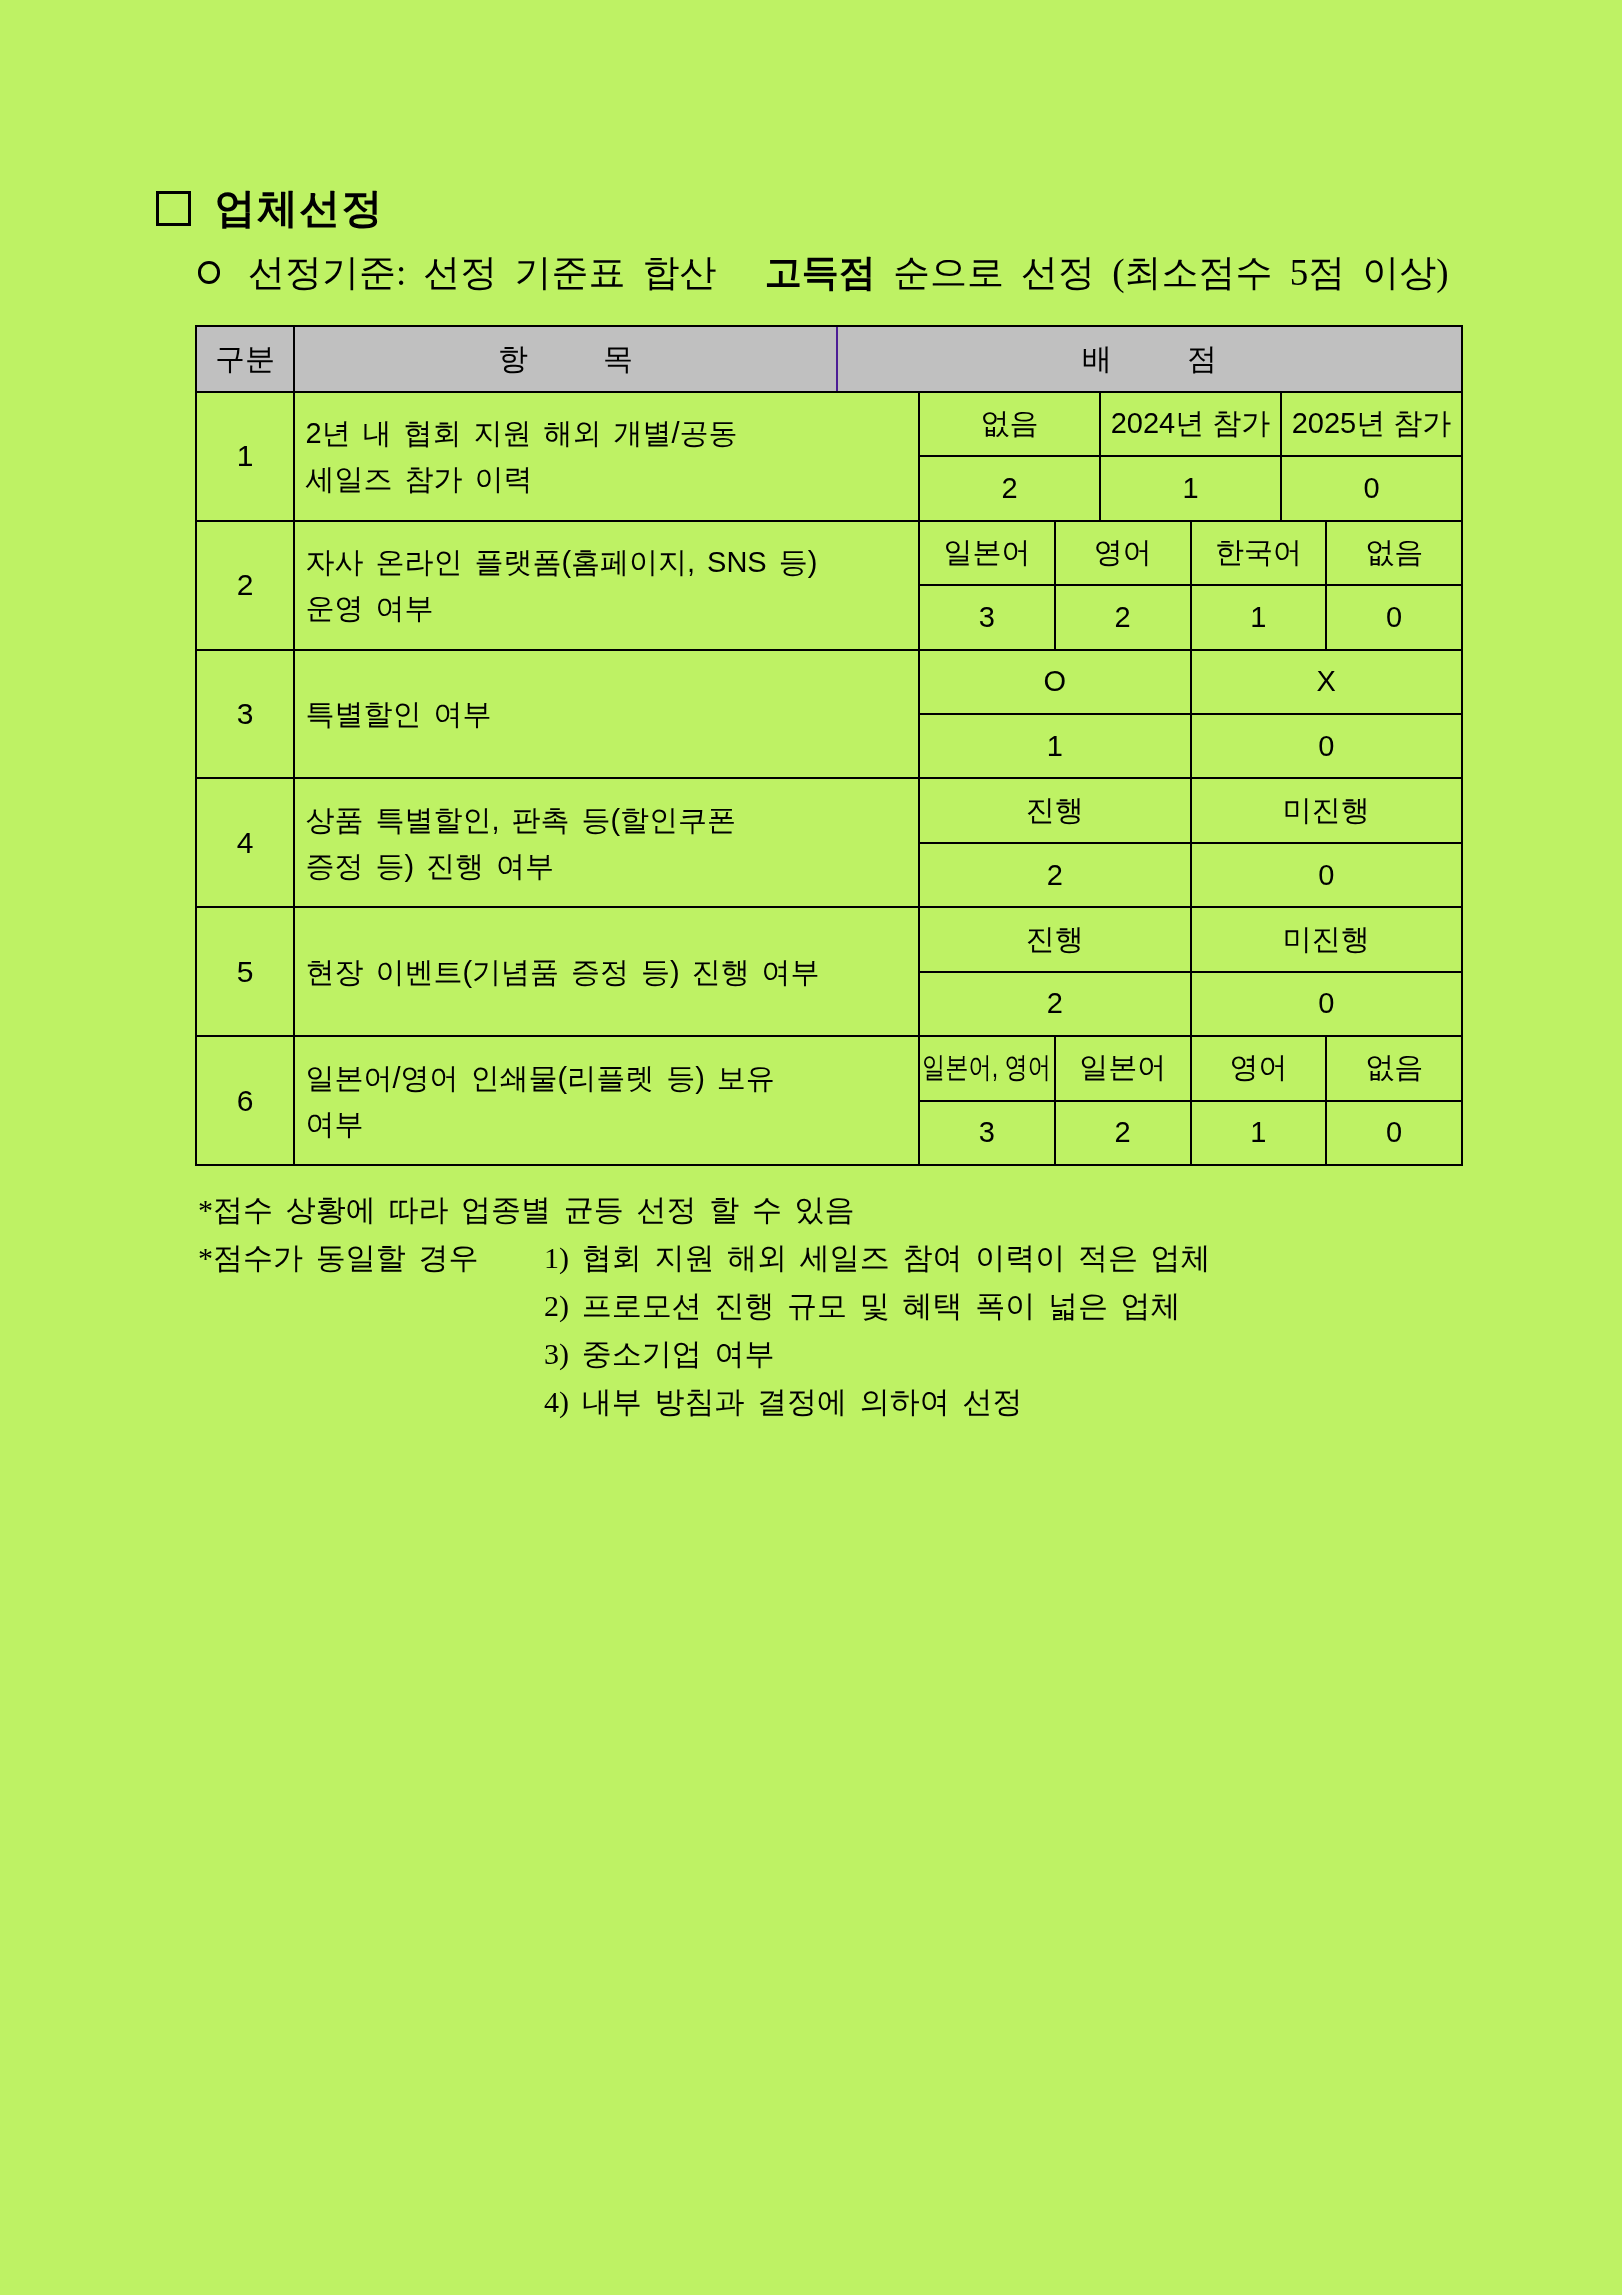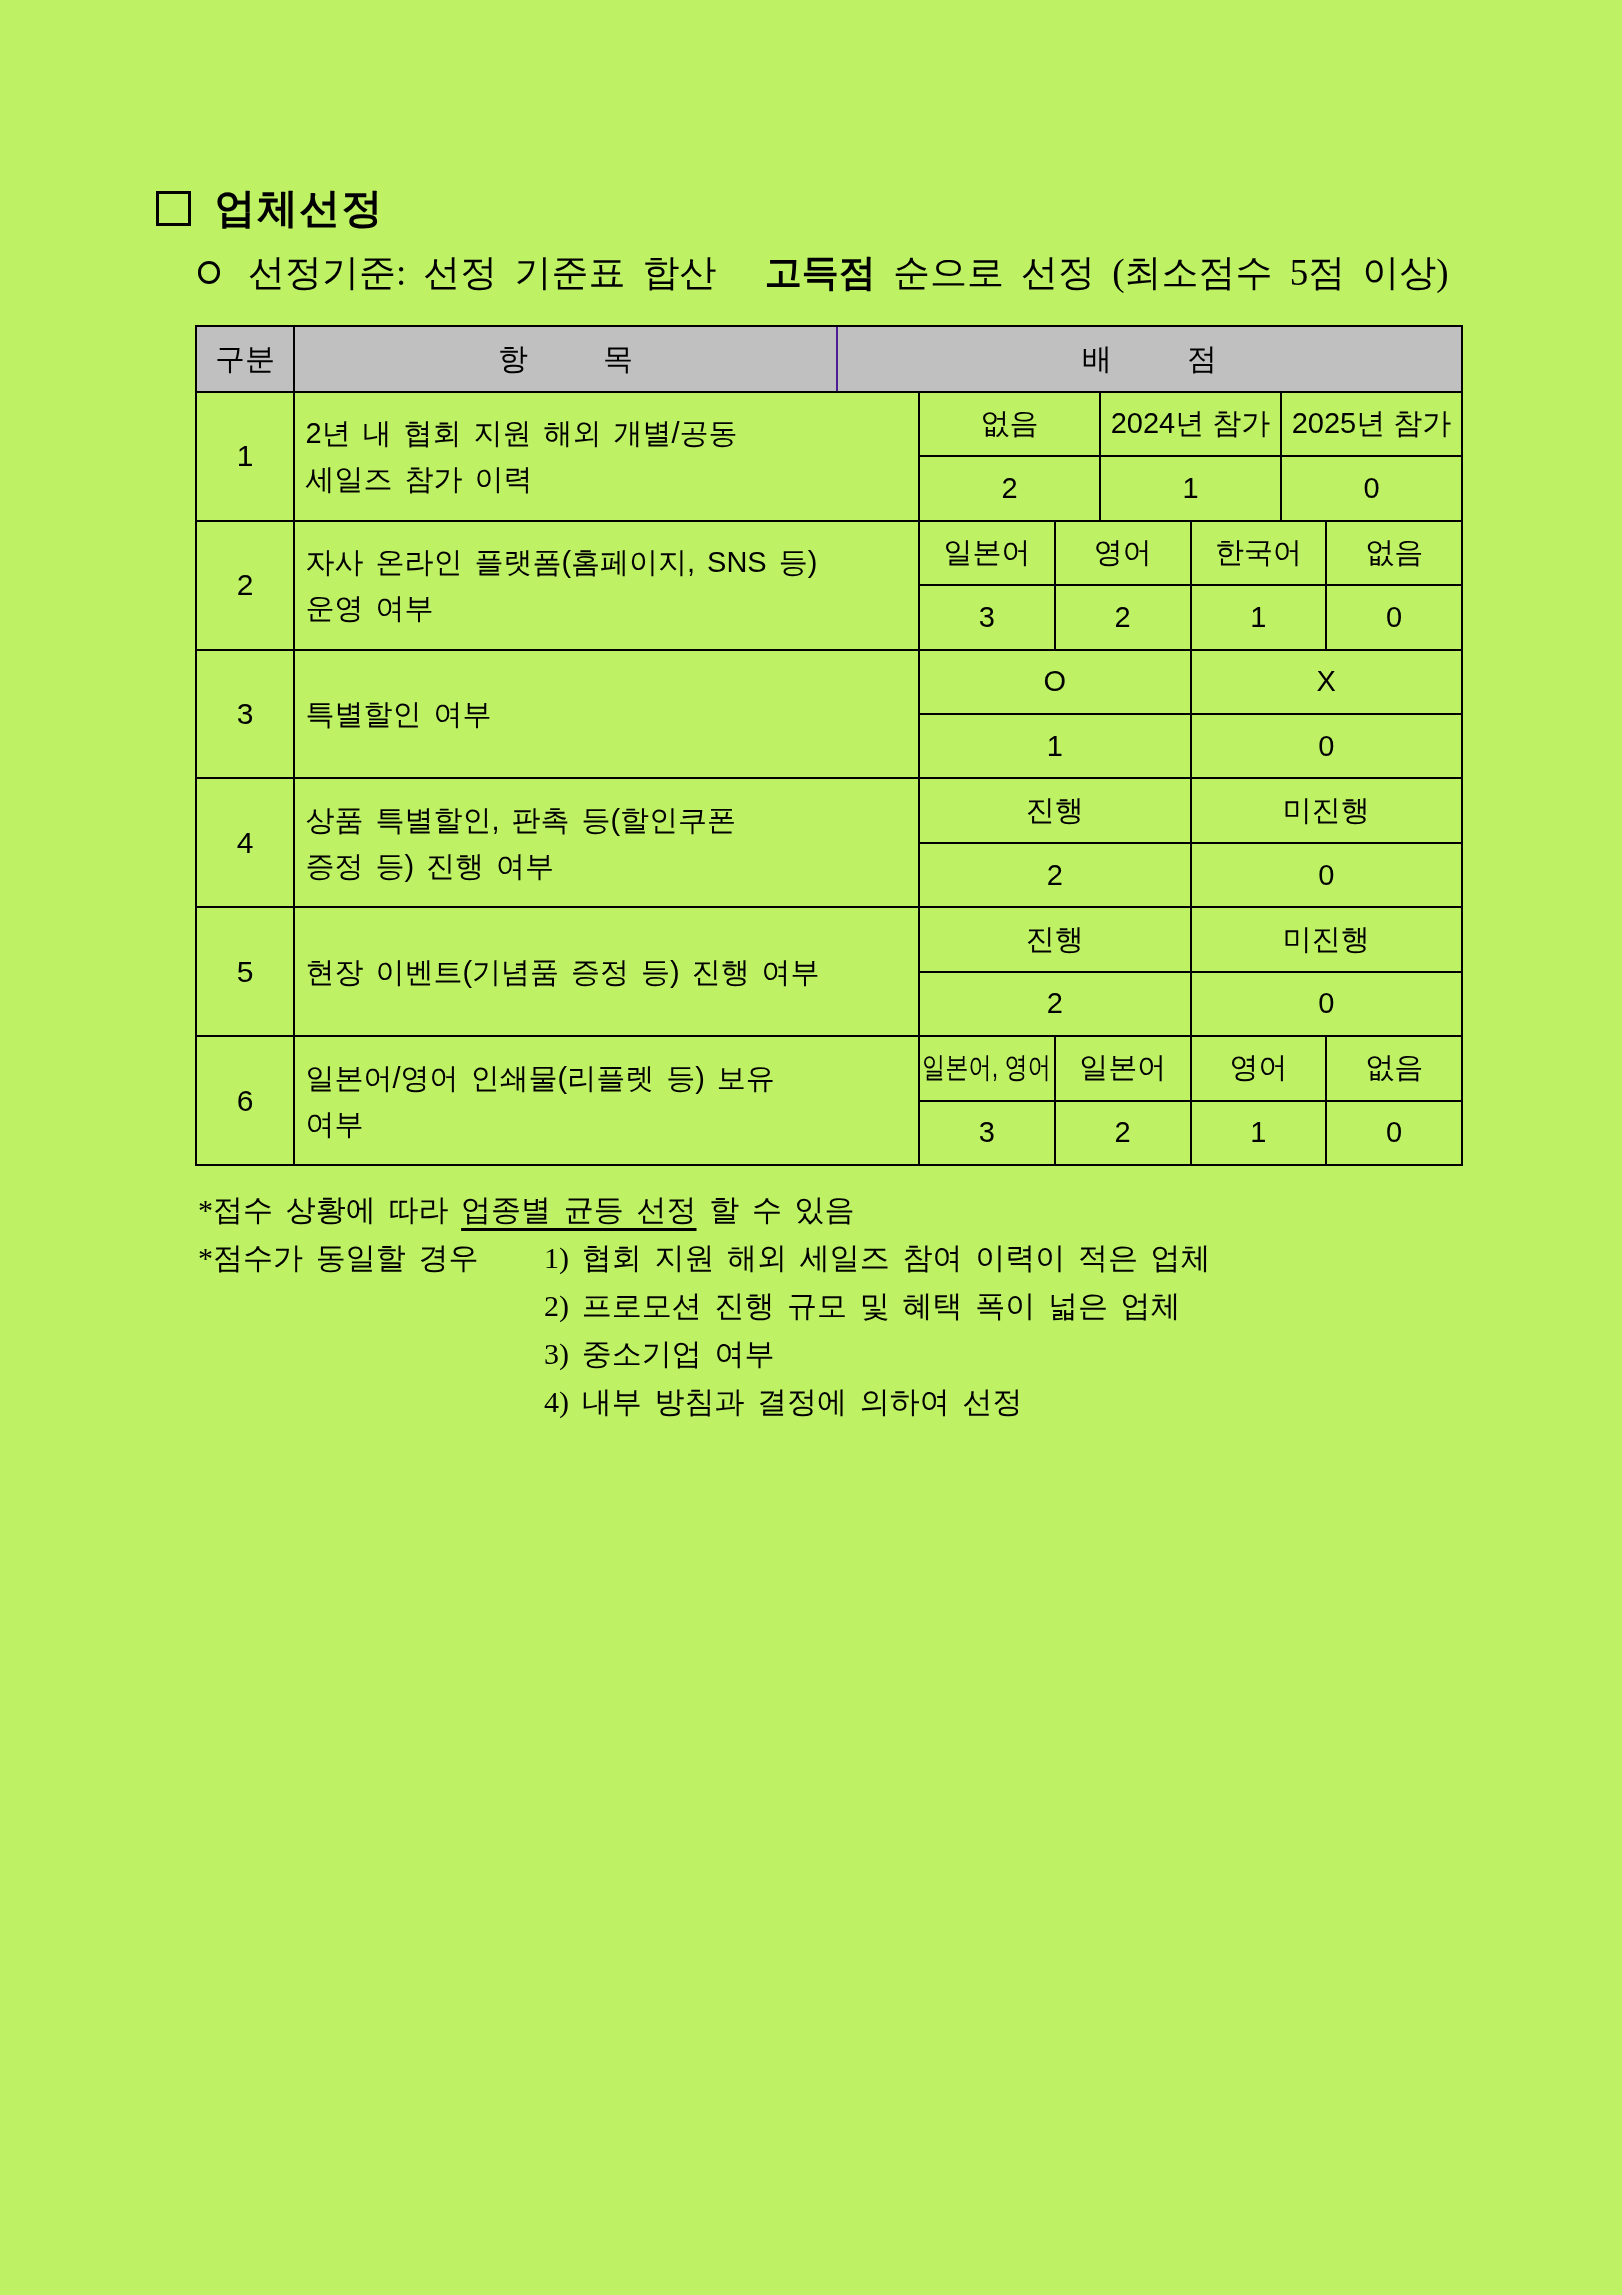--- a/index.html
+++ b/index.html
@@ -89,21 +89,20 @@
     transform-origin:center; white-space:nowrap;
   }
 
   
   .notes {
     position:absolute; left:198px; top:1186px; width:1283px;
     font-size:30px; word-spacing:5.2px;
   }
   .note-line { height:48px; line-height:48px; white-space:pre; }
   .ul {
-    text-decoration:underline;
     text-decoration-thickness:2.6px;
     text-underline-offset:7.9px;
   }
   .note2-label { display:inline-block; width:346px; }
   .indent { padding-left:346px; }
 </style>
 </head>
 <body>
 
 <div class="page">

